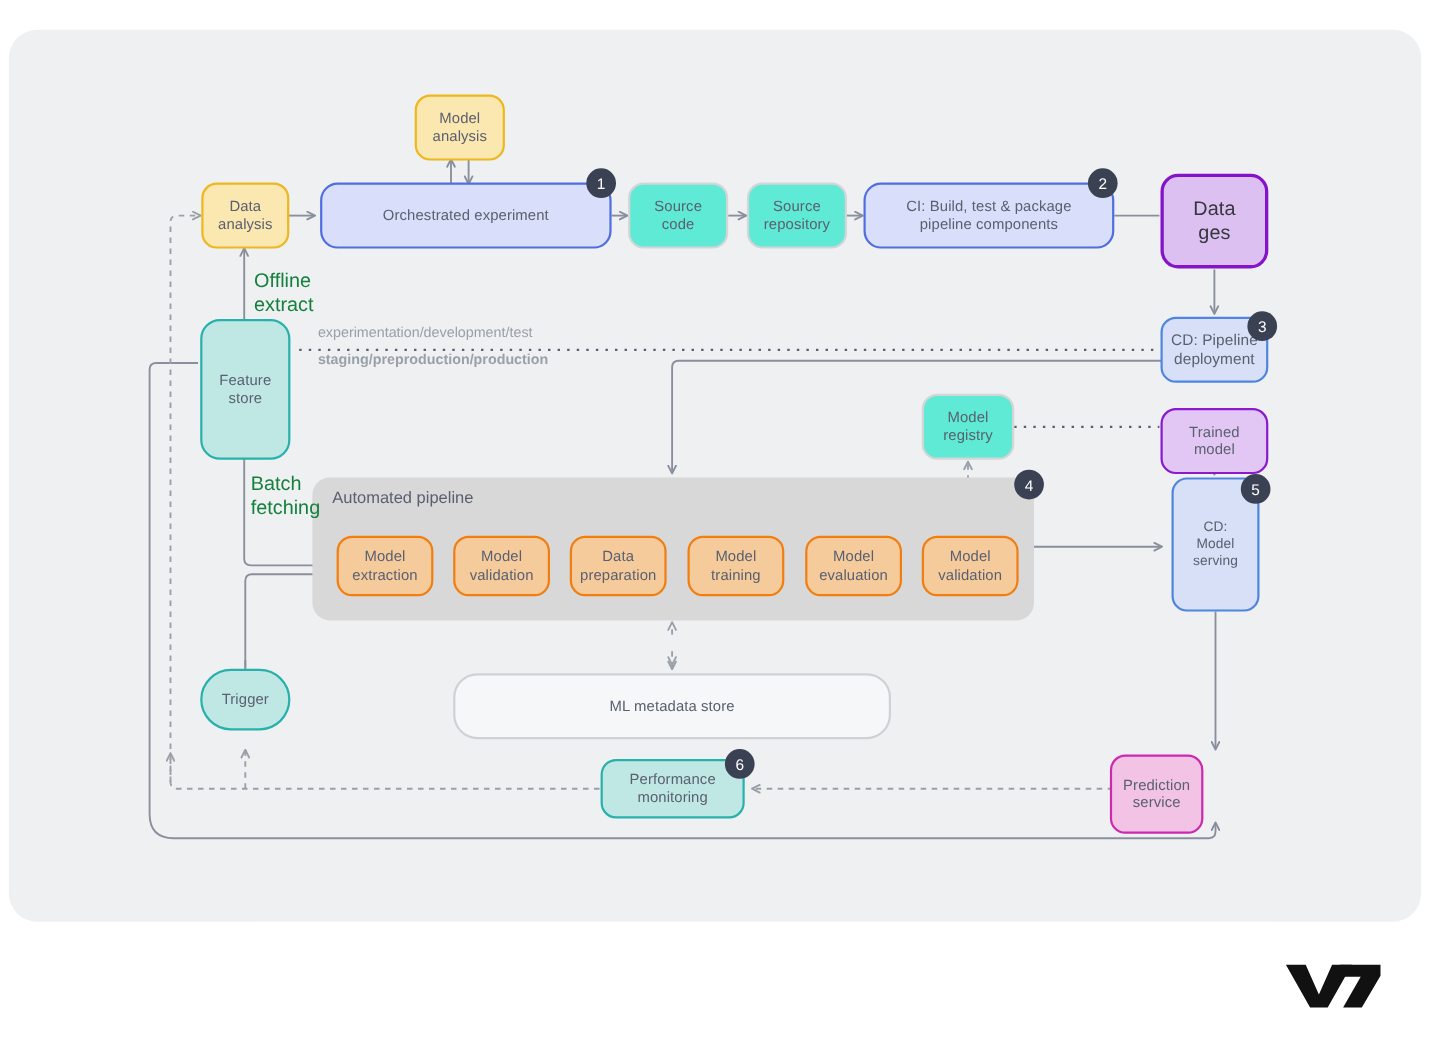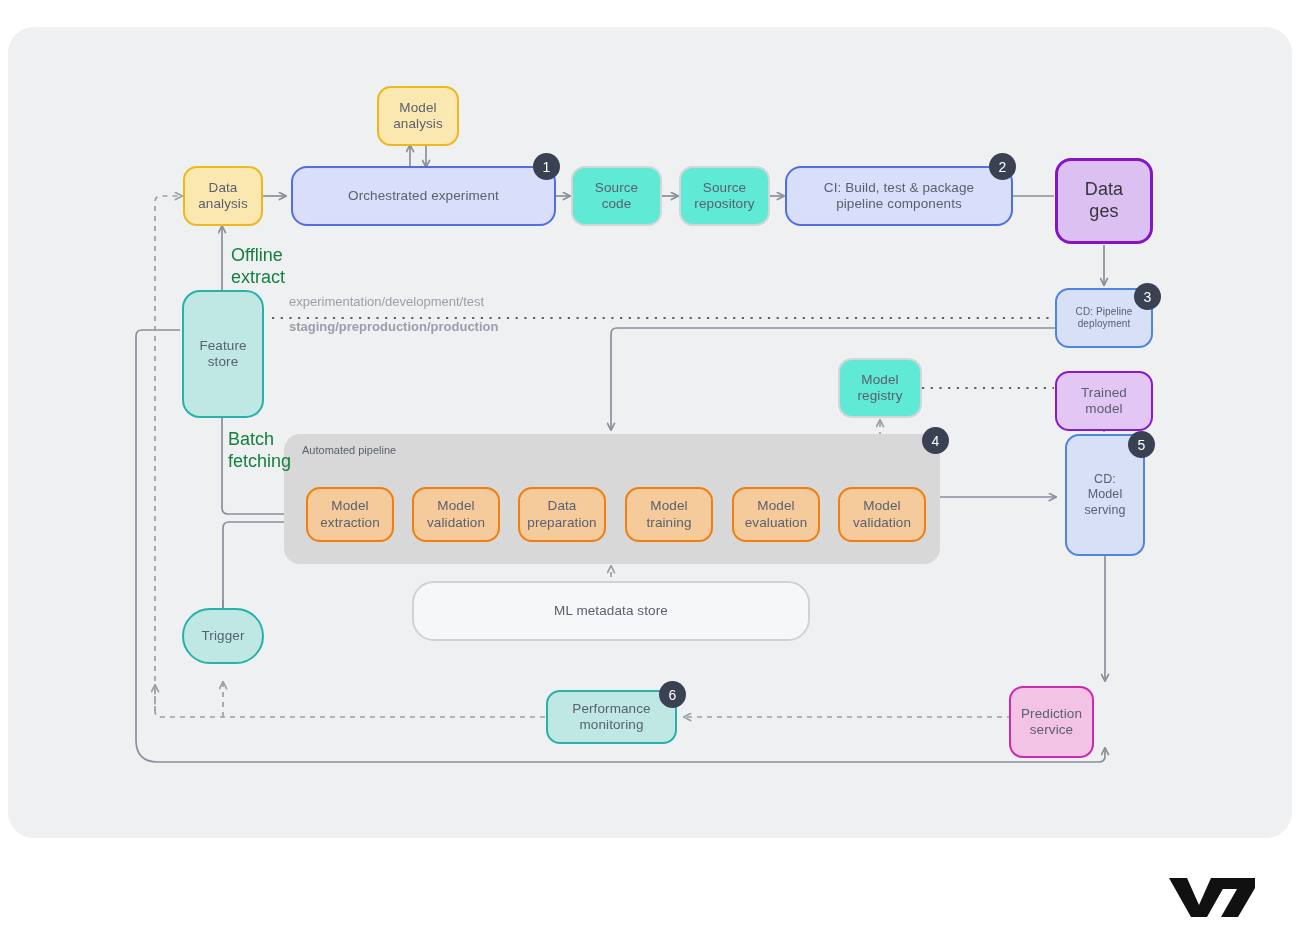--- a/index.html
+++ b/index.html
@@ -25,21 +25,21 @@
   .n-white {background:#5eead4;border:2.5px solid #d3d5d8;}
   .n-purple{background:#ddc0f2;border:3px solid #8514c9;}
   .n-purpleSoft{background:#e2c7f4;border:2.5px solid #8a19cf;}
   .n-blueSoft{background:#d7e0f6;border:2.5px solid #4f85df;}
   .n-teal  {background:#bfe8e5;border:2.5px solid #28b0ab;}
   .n-orange{background:#f6cb9b;border:2.5px solid #f07e10;}
   .n-pink  {background:#f2c3e5;border:2.5px solid #cc29af;}
   .n-metastore{background:#f6f7f8;border:2.5px solid #cfd2d5;border-radius:22px;}
 
   .pipebox{position:absolute;background:#d8d8d8;border-radius:16px;}
-  .pipelabel{position:absolute;font-size:11px;color:#5a6070;}
+  .pipelabel{position:absolute;font-size:15px;color:#5a6070;}
 
   .badge{position:absolute;width:27px;height:27px;border-radius:50%;
          background:#3a4152;color:#fff;font-size:14px;display:flex;
          align-items:center;justify-content:center;font-weight:400;}
 
   .edgelabel{position:absolute;font-size:18px;color:#15803d;line-height:1.2;}
   .envlabel{position:absolute;font-size:13px;color:#9aa0a8;line-height:1.2;}
 
   .logo{position:absolute;right:42px;bottom:28px;}
 
@@ -151,41 +151,41 @@
   <div class="node n-white" style="left:679px;top:166px;width:91px;height:60px;white-space:pre-line;">Source
 repository</div>
 
   <div class="node n-blueLt" style="left:785px;top:166px;width:228px;height:60px;border-radius:16px;white-space:pre-line;">CI: Build, test &amp; package
 pipeline components</div>
   <div class="badge" style="left:989px;top:153px;">2</div>
 
   <div class="node n-purple big" style="left:1055px;top:158px;width:98px;height:86px;white-space:pre-line;border-radius:16px;">Data
 ges</div>
 
-  <div class="node n-blueSoft" style="left:1055px;top:288px;width:98px;height:60px;white-space:pre-line;font-size:10px;text-align:center;">CD: Pipeline
+  <div class="node n-blueSoft" style="left:1055px;top:288px;width:98px;height:60px;white-space:pre-line;font-size:14px;text-align:center;">CD: Pipeline
 deployment</div>
   <div class="badge" style="left:1134px;top:283px;">3</div>
 
   <div class="node n-white" style="left:838px;top:358px;width:84px;height:60px;white-space:pre-line;">Model
 registry</div>
 
   <div class="node n-purpleSoft" style="left:1055px;top:358px;width:98px;height:60px;white-space:pre-line;margin-top:13px;">Trained
 model</div>
 
   <div class="node n-blueSoft" style="left:1065px;top:434px;width:80px;height:122px;white-space:pre-line;font-size:12.5px;">CD:
 Model
 serving</div>
   <div class="badge" style="left:1128px;top:431px;">5</div>
 
   <div class="node n-teal" style="left:182px;top:290px;width:82px;height:128px;white-space:pre-line;border-radius:18px;">Feature
 store</div>
 
   <div class="node n-teal" style="left:182px;top:608px;width:82px;height:56px;border-radius:28px;">Trigger</div>
 
-  <div class="node n-metastore" style="left:412px;top:581px;width:398px;height:60px;">ML metadata store</div>
+  <div class="node n-metastore" style="left:412px;top:612px;width:398px;height:60px;">ML metadata store</div>
 
   <div class="node n-teal" style="left:546px;top:690px;width:131px;height:54px;white-space:pre-line;">Performance
 monitoring</div>
   <div class="badge" style="left:659px;top:681px;">6</div>
 
   <div class="node n-pink" style="left:1009px;top:686px;width:85px;height:72px;white-space:pre-line;">Prediction
 service</div>
 
   <div class="node n-orange" style="left:306px;top:487px;width:88px;height:55px;white-space:pre-line;">Model
 extraction</div>

